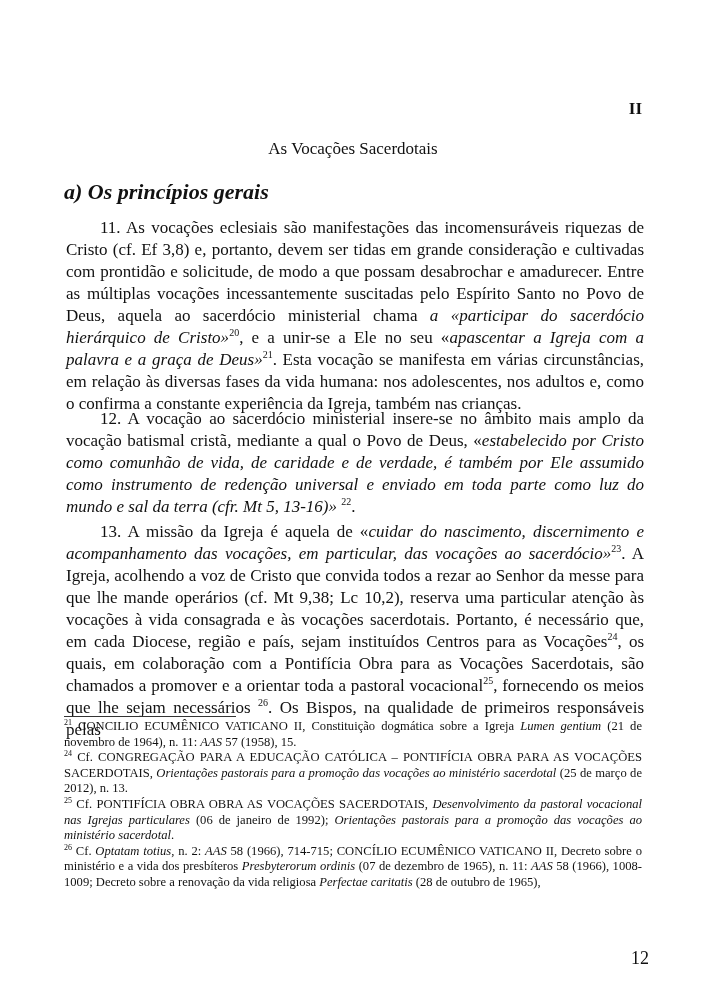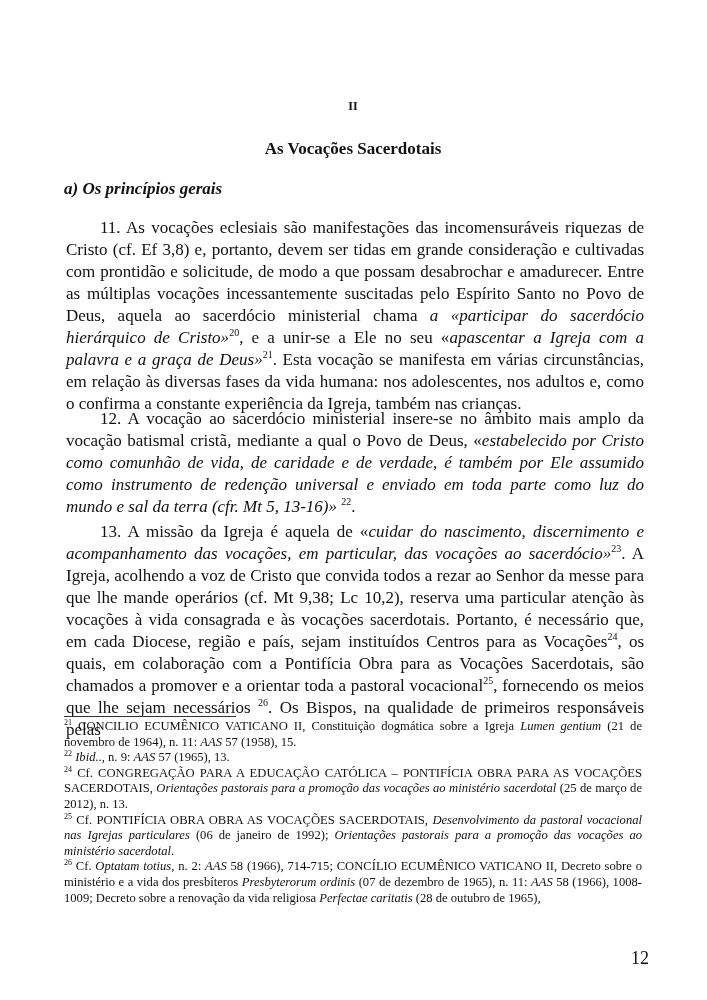--- a/index.html
+++ b/index.html
@@ -2,29 +2,29 @@
 <html><head>
 <meta charset="utf-8">
 <style>
   html, body { margin: 0; padding: 0; background: #ffffff; }
   body {
     width: 707px; height: 1000px; position: relative; overflow: hidden;
     font-family: "Liberation Serif", "DejaVu Serif", serif; color: #111;
   }
   .page { position: absolute; left: 64px; top: 0; width: 578px; }
   .chapter-num {
-    position: absolute; top: 99px; left: 0; width: 578px; text-align: center;
-    font-weight: bold; font-size: 12px;
+    position: absolute; top: 99px; left: 0; width: 578px; text-align: right;
+    font-weight: bold; font-size: 17px;
   }
   .chapter-title {
     position: absolute; top: 139px; left: 0; width: 578px; text-align: center;
-    font-weight: bold; font-size: 17px;
+    font-weight: normal; font-size: 17px;
   }
   .section-heading {
-    position: absolute; top: 179px; left: 0; font-weight: bold; font-style: italic; font-size: 17px;
+    position: absolute; top: 179px; left: 0; font-weight: bold; font-style: italic; font-size: 22px;
   }
   .para {
     position: absolute; left: 0; width: 578px; font-size: 17px; line-height: 22px;
     text-align: justify; text-indent: 34px; margin: 2px;
   }
   .p11 { top: 215px; }
   .p12 { top: 406px; }
   .p13 { top: 519px; }
   .para i, .fn i { font-style: italic; }
   sup { font-size: 10px; line-height: 0; vertical-align: super; }
@@ -54,21 +54,20 @@
   <p class="para p12"><span>12. A vocação ao sacerdócio ministerial insere-se no âmbito mais amplo da vocação batismal cristã, mediante a qual o Povo de Deus, «</span><i>estabelecido por Cristo como comunhão de vida, de caridade e de verdade, é também por Ele assumido como instrumento de redenção universal e enviado em toda parte como luz do mundo e sal da terra (cfr. Mt 5, 13-16)»</i> <sup>22</sup><span>.</span></p>
 
   <p class="para p13"><span>13. A missão da Igreja é aquela de «</span><i>cuidar do nascimento, discernimento e acompanhamento das vocações, em particular, das vocações ao sacerdócio»</i><sup>23</sup><span>. A Igreja, acolhendo a voz de Cristo que convida todos a rezar ao Senhor da messe para que lhe mande operários (cf. Mt 9,38; Lc 10,2), reserva uma particular atenção às vocações à vida consagrada e às vocações sacerdotais. Portanto, é necessário que, em cada Diocese, região e país, sejam instituídos Centros para as Vocações</span><sup>24</sup><span>, os quais, em colaboração com a Pontifícia Obra para as Vocações Sacerdotais, são chamados a promover e a orientar toda a pastoral vocacional</span><sup>25</sup><span>, fornecendo os meios que lhe sejam necessários </span><sup>26</sup><span>. Os Bispos, na qualidade de primeiros responsáveis pelas</span></p>
 
   <div class="fn-rule"></div>
 
   <div class="footnotes">
 
     <p class="fn"><sup>21</sup><span> CONCILIO ECUMÊNICO VATICANO II, Constituição dogmática sobre a Igreja </span><i>Lumen gentium</i><span> (21 de novembro de 1964), n. 11: </span><i>AAS</i><span> 57 (1958), 15.</span></p>
 
-    <p class="fn"><sup>22</sup><i> Ibid.</i><span>., n. 9: </span><i>AAS</i><span> 57 (1965), 13.</span></p>
 
 
     <p class="fn"><sup>24</sup><span> Cf. CONGREGAÇÃO PARA A EDUCAÇÃO CATÓLICA – PONTIFÍCIA OBRA PARA AS VOCAÇÕES SACERDOTAIS, </span><i>Orientações pastorais para a promoção das vocações ao ministério sacerdotal</i><span> (25 de março de 2012), n. 13.</span></p>
 
     <p class="fn"><sup>25</sup><span> Cf. PONTIFÍCIA OBRA OBRA AS VOCAÇÕES SACERDOTAIS, </span><i>Desenvolvimento da pastoral vocacional nas Igrejas particulares</i><span> (06 de janeiro de 1992); </span><i>Orientações pastorais para a promoção das vocações ao ministério sacerdotal</i><span>.</span></p>
 
     <p class="fn"><sup>26</sup><span> Cf. </span><i>Optatam totius</i><span>, n. 2: </span><i>AAS</i><span> 58 (1966), 714-715; CONCÍLIO ECUMÊNICO VATICANO II, Decreto sobre o ministério e a vida dos presbíteros </span><i>Presbyterorum ordinis</i><span> (07 de dezembro de 1965), n. 11: </span><i>AAS</i><span> 58 (1966), 1008-1009; Decreto sobre a renovação da vida religiosa </span><i>Perfectae caritatis</i><span> (28 de outubro de 1965),</span></p>
   </div>
 </div>
 

